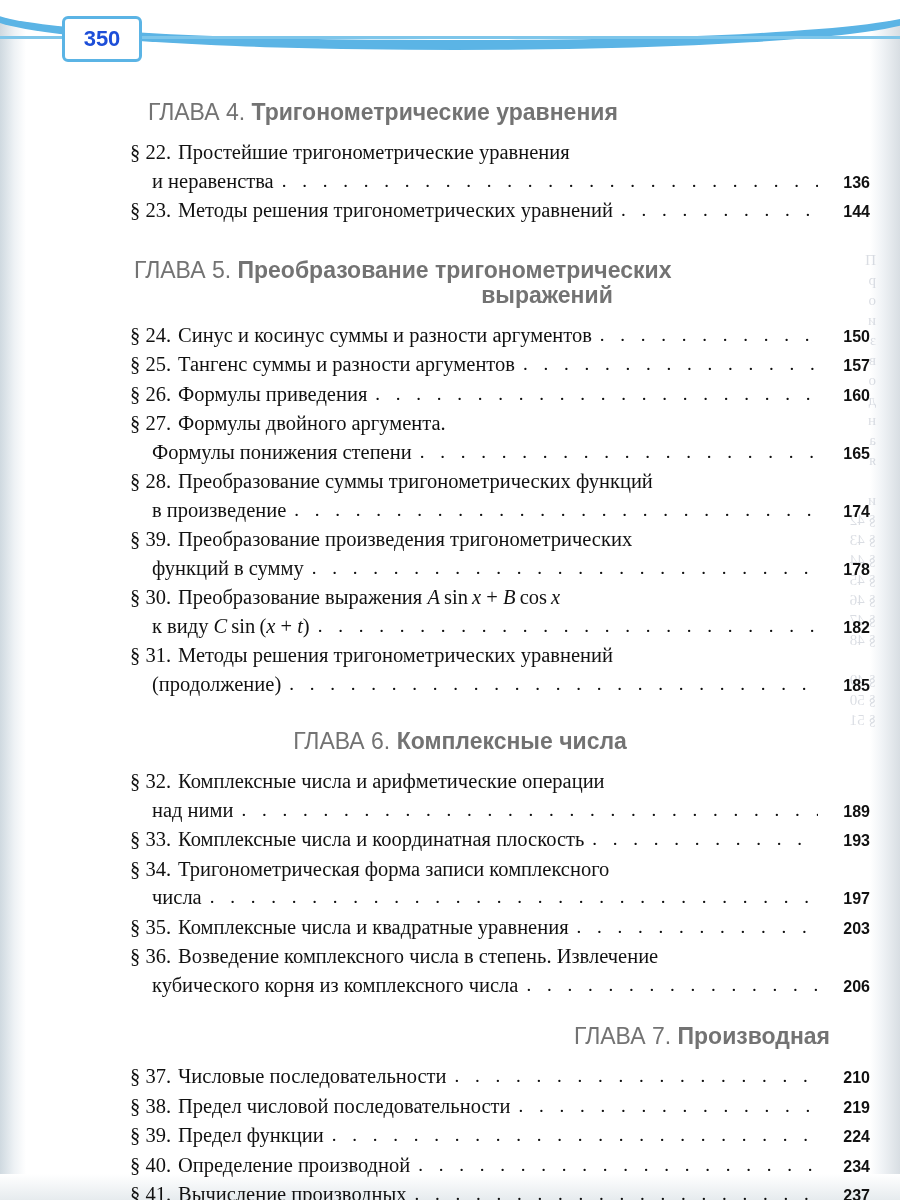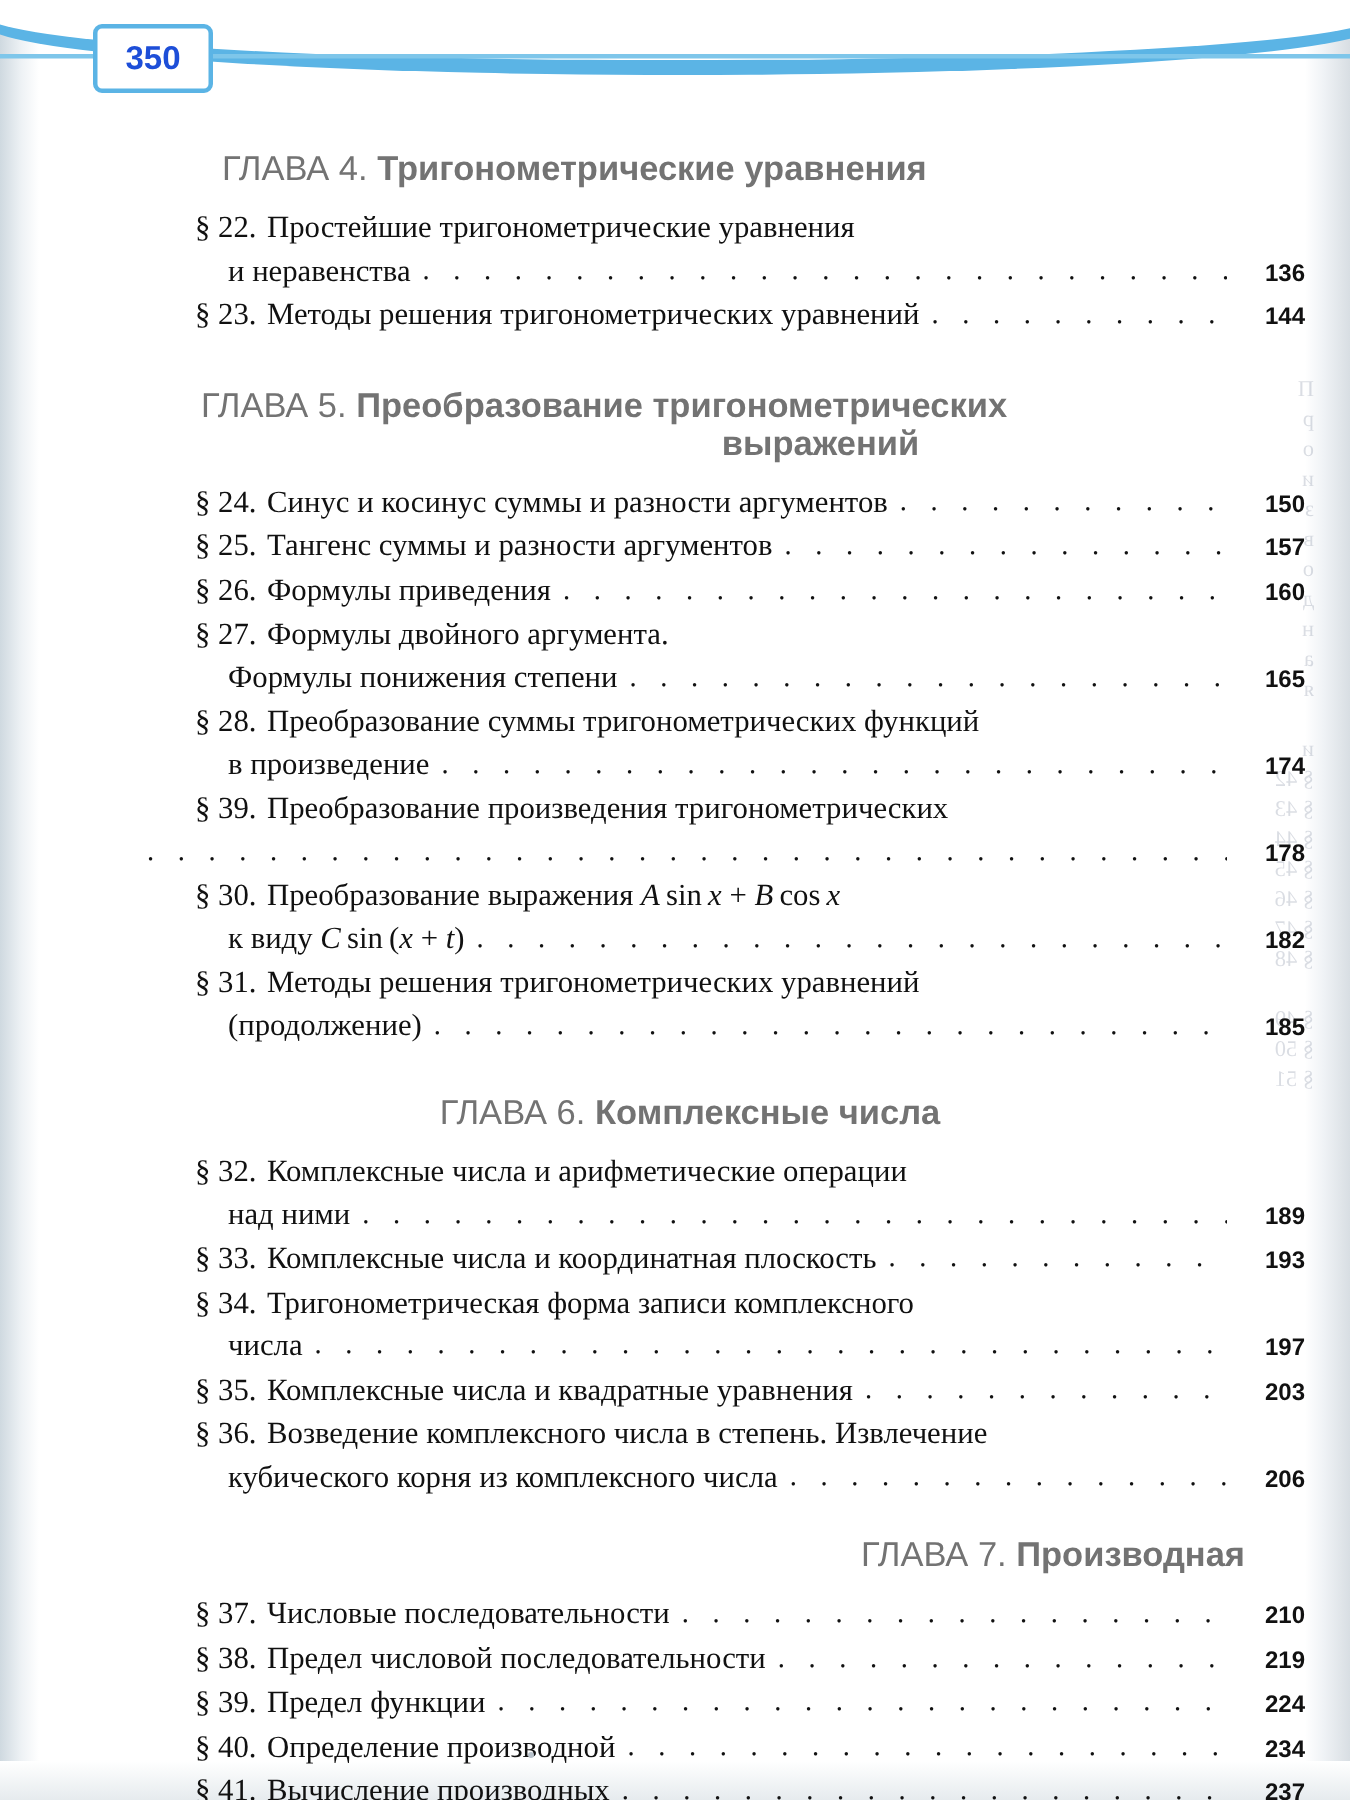--- a/index.html
+++ b/index.html
@@ -328,20 +328,21 @@
         </div>
       </div>
       <div class="toc-entry">
         <div class="row">
           <span class="sec">§ 39.</span>
           <span class="title-txt">Преобразование произведения тригонометрических</span>
           <span class="dots none"></span>
           <span class="pg empty">0</span>
         </div>
         <div class="row">
+          <span class="title-txt cont">функций в сумму</span>
           <span class="dots">. . . . . . . . . . . . . . . . . . . . . . . . . . . . . . . . . . . . . . . . . . . . . . . . .</span>
           <span class="pg">178</span>
         </div>
       </div>
       <div class="toc-entry">
         <div class="row">
           <span class="sec">§ 30.</span>
           <span class="title-txt">Преобразование выражения <span class="mathit">A</span> <span class="mathrm">sin</span> <span class="mathit">x</span> + <span class="mathit">B</span> <span class="mathrm">cos</span> <span class="mathit">x</span></span>
           <span class="dots none"></span>
           <span class="pg empty">0</span>

